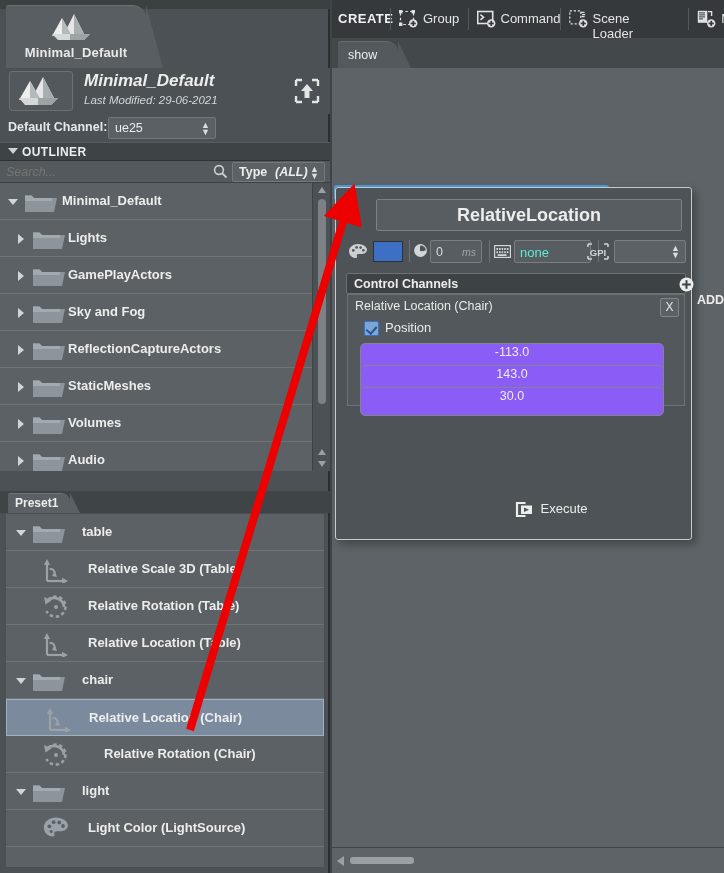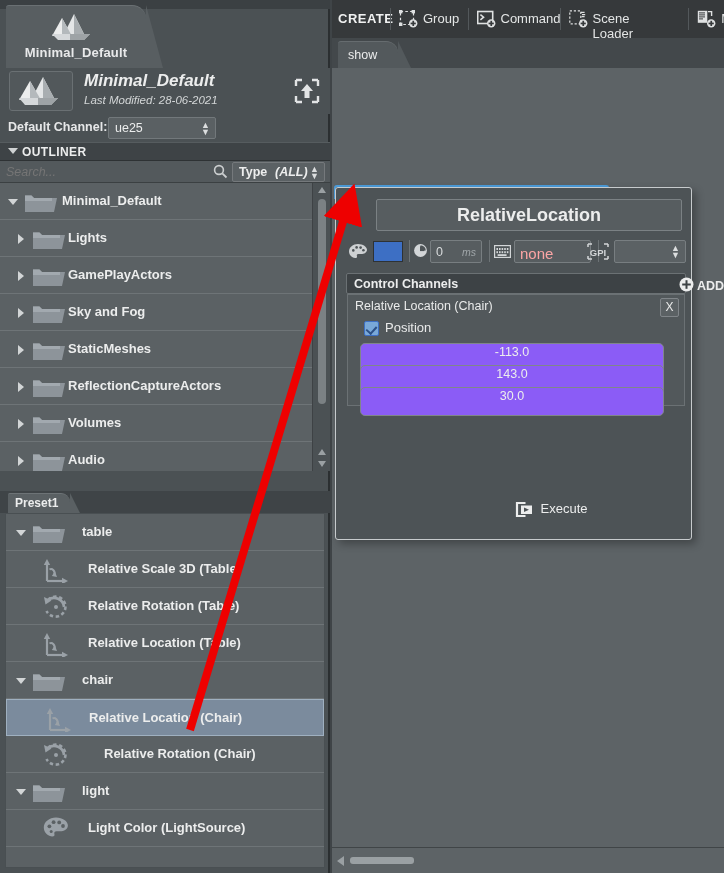--- a/index.html
+++ b/index.html
@@ -303,40 +303,40 @@
     background: #575d60; border: 1px solid #787e81; border-radius: 2px;
     cursor: text;
   }
   .ms-field .val { position: absolute; left: 5px; top: 4px; font-size: 12.5px; color: #d9dcdd; }
   .ms-field .unit { position: absolute; right: 5px; top: 5px; font-size: 10.5px; font-style: italic; color: #9fa5a8; }
   .kb-field {
     position: absolute; left: 168px; top: 2px; width: 77px; height: 23px;
     background: #575d60; border: 1px solid #787e81; border-radius: 2px;
     cursor: text;
   }
-  .kb-field .val { position: absolute; left: 5px; top: 4px; font-size: 15px; color: #fca5a5; }
+  .kb-field .val { position: absolute; left: 5px; top: 4px; font-size: 13px; color: #5eead4; }
   .gpi-select {
     position: absolute; left: 268px; top: 2px; width: 72px; height: 23px;
     background: #5b6164; border: 1px solid #787e81; border-radius: 2px;
     cursor: pointer;
   }
 
   .cc-header {
     position: absolute; left: 10px; top: 85px; width: 340px; height: 21px;
     background: #3d4245; border: 1px solid #6b7174; border-radius: 2px;
   }
   .cc-header .cch-title {
     position: absolute; left: 7px; top: 3px;
     font-size: 12.5px; font-weight: bold; color: #eceded;
   }
   .cc-add {
     position: absolute; right: 6px; top: 2px; height: 17px; cursor: pointer;
   }
   .cc-add .lbl {
-    position: absolute; left: 18px; top: 3px;
+    position: absolute; left: 18px; top: 17px;
     font-size: 12.5px; font-weight: bold; color: #eceded;
   }
 
   .channel-box {
     position: absolute; left: 11px; top: 106px; width: 338px; height: 112px;
     background: #52585b; border: 1px solid #6b7174;
   }
   .ch-name {
     position: absolute; left: 7px; top: 4px;
     font-size: 12.5px; color: #e9eaea;
@@ -433,21 +433,21 @@
         <svg width="62" height="38" viewBox="0 0 62 38" style="position:absolute;left:0;top:0">
           <polygon points="33,5 44,26 22,26" fill="#e4e6e7"></polygon>
           <polygon points="33,5 44,26 33,26" fill="#a9aeb1"></polygon>
           <polygon points="20,9 31,28 9,28" fill="#eceded"></polygon>
           <polygon points="20,9 31,28 20,28" fill="#b4b9bc"></polygon>
           <polygon points="9,26 48,26 41,33 15,33" fill="#d5d8da"></polygon>
           <polygon points="28,26 48,26 41,33 28,33" fill="#9ea3a6"></polygon>
         </svg>
       </div>
       <div class="asset-title">Minimal_Default</div>
-      <div class="asset-sub">Last Modified: 28-06-2021</div>
+      <div class="asset-sub">Last Modified: 29-06-2021</div>
       <div class="upload-btn">
         <svg width="30" height="30" viewBox="0 0 30 30">
           <path d="M4 4 h6 M20 4 h6 M4 4 v6 M26 4 v6 M4 26 h6 M20 26 h6 M4 26 v-6 M26 26 v-6" stroke="#e2e4e5" stroke-width="2.4" fill="none"></path>
           <path d="M15 8 l6 7 h-3.5 v7 h-5 v-7 H9 z" fill="#e2e4e5"></path>
         </svg>
       </div>
     </div>
 
     <div class="default-channel-row">
       <div class="dc-label">Default Channel:</div>
@@ -509,29 +509,29 @@
               <path d="M1 4.5 L7.5 4.5 L10 7 L28 7 L28 10 L1 10 Z" fill="#a2a9af"></path>
             </svg></div>
           <div class="tree-label" style="left: 68px;">Sky and Fog</div>
         </div>
         <div class="tree-row">
           <div class="tw-caret-right" style="left: 18px;"></div>
           <div class="folder-icon" style="left: 32px;"><svg width="34" height="22" viewBox="0 0 34 22">
               <path d="M1 4.5 L1 21 L30 21 L33 7 L10 7 L7.5 4.5 Z" fill="#8d949a"></path>
               <path d="M1 4.5 L7.5 4.5 L10 7 L28 7 L28 10 L1 10 Z" fill="#a2a9af"></path>
             </svg></div>
-          <div class="tree-label" style="left: 68px;">StaticMeshes</div>
+          <div class="tree-label" style="left: 68px;">ReflectionCaptureActors</div>
         </div>
         <div class="tree-row">
           <div class="tw-caret-right" style="left: 18px;"></div>
           <div class="folder-icon" style="left: 32px;"><svg width="34" height="22" viewBox="0 0 34 22">
               <path d="M1 4.5 L1 21 L30 21 L33 7 L10 7 L7.5 4.5 Z" fill="#8d949a"></path>
               <path d="M1 4.5 L7.5 4.5 L10 7 L28 7 L28 10 L1 10 Z" fill="#a2a9af"></path>
             </svg></div>
-          <div class="tree-label" style="left: 68px;">ReflectionCaptureActors</div>
+          <div class="tree-label" style="left: 68px;">StaticMeshes</div>
         </div>
         <div class="tree-row">
           <div class="tw-caret-right" style="left: 18px;"></div>
           <div class="folder-icon" style="left: 32px;"><svg width="34" height="22" viewBox="0 0 34 22">
               <path d="M1 4.5 L1 21 L30 21 L33 7 L10 7 L7.5 4.5 Z" fill="#8d949a"></path>
               <path d="M1 4.5 L7.5 4.5 L10 7 L28 7 L28 10 L1 10 Z" fill="#a2a9af"></path>
             </svg></div>
           <div class="tree-label" style="left: 68px;">Volumes</div>
         </div>
         <div class="tree-row">

